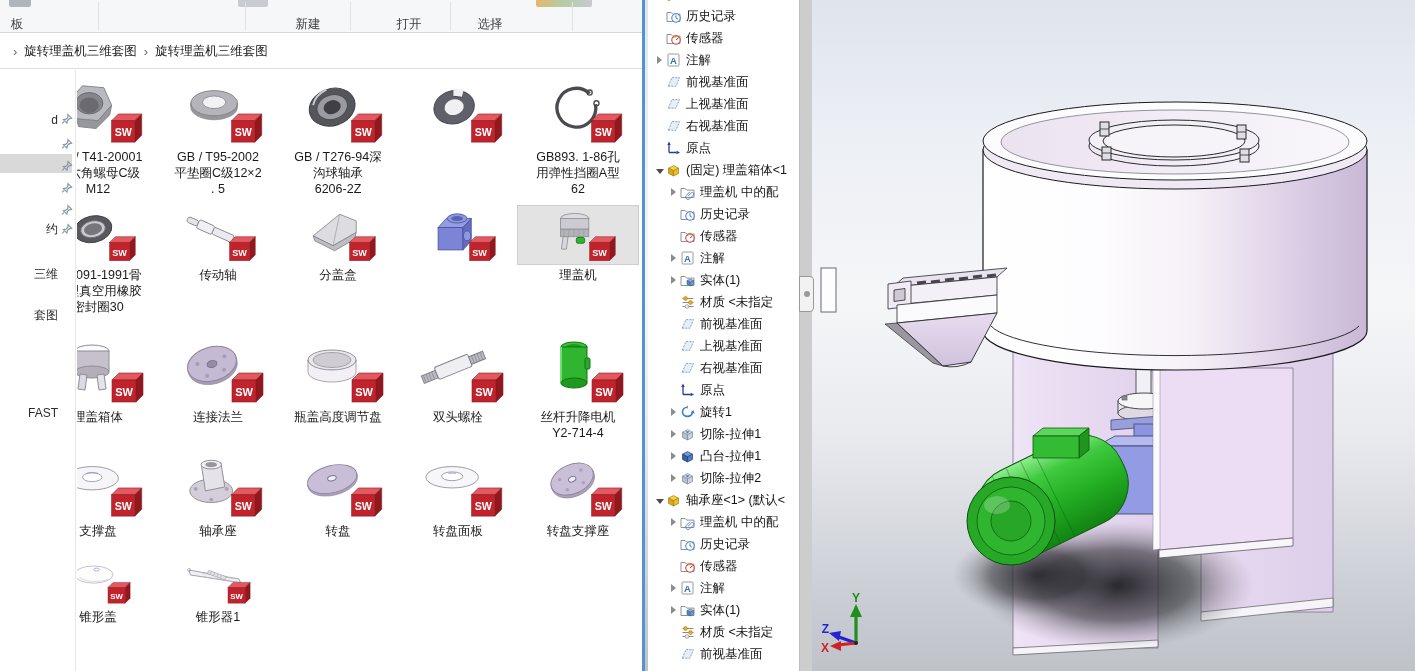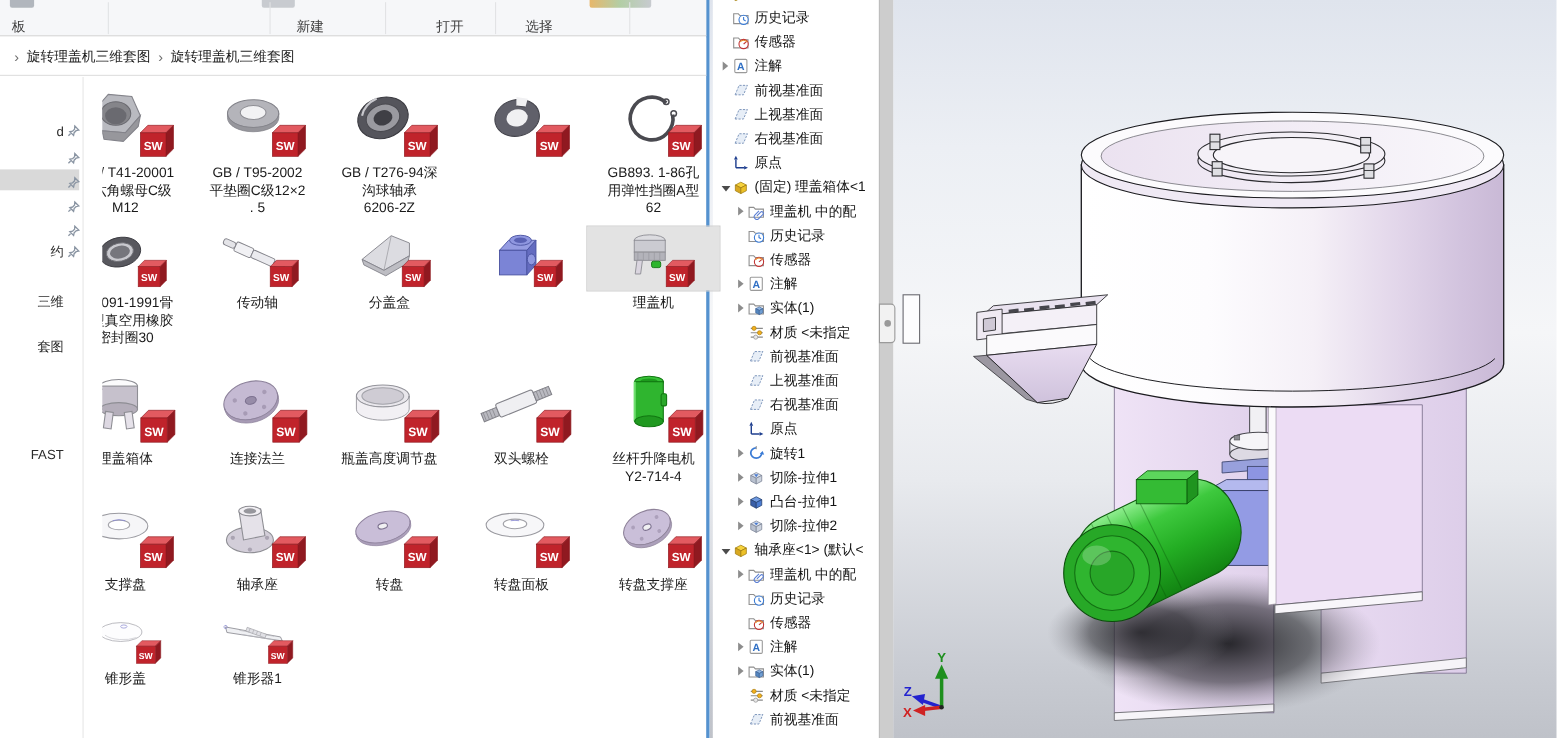--- a/index.html
+++ b/index.html
@@ -22,21 +22,21 @@
     display:flex;align-items:center;padding-left:6px;font-size:12.5px;color:#1a1a1a;}
   .bc-chev{color:#6f6f6f;margin:0 7px;font-size:13px;}
   .bc-item{white-space:nowrap;cursor:default;text-align:center;}
   .navpane{position:absolute;left:0;top:70px;width:76px;height:601px;border-right:1px solid #e7e7e7;background:#fff;overflow:hidden;}
   .nav-row{position:absolute;left:0;width:74px;height:19px;display:flex;align-items:center;font-size:12px;color:#2b2b2b;}
   .nav-row .lbl{flex:1;text-align:right;overflow:hidden;white-space:nowrap;}
   .nav-row .pin{width:13px;height:13px;margin-left:3px;flex:0 0 auto;}
   .nav-hl{position:absolute;left:0;width:72px;height:19px;background:#d9d9d9;}
 
   
-  .filegrid{position:absolute;left:93px;top:70px;width:566px;height:601px;overflow:hidden;}
+  .filegrid{position:absolute;left:77px;top:70px;width:566px;height:601px;overflow:hidden;}
   .file-item{position:absolute;width:120px;cursor:default;}
   .thumb{width:120px;display:flex;align-items:flex-end;justify-content:center;}
   .thumb.sel{background:#e3e3e3;outline:1px solid #cfcfcf;}
   .flabel{width:120px;text-align:center;font-size:12.5px;line-height:16px;color:#1a1a1a;margin-top:3px;}
 
   
   .tree{position:absolute;left:648px;top:0;width:164px;height:671px;background:#fff;}
   .tree-scroll{position:absolute;right:0;top:0;width:13px;height:671px;background:#cdcdcd;border-left:1px solid #bdbdbd;}
   .tree-handle{position:absolute;left:799px;top:276px;width:15px;height:36px;background:#f2f2f2;
     border:1px solid #9a9a9a;border-radius:0 4px 4px 0;}
@@ -500,21 +500,21 @@
     <i></i>
   </div>
 
 <div class="explorer">
   <div class="ribbon" id="ribbon">
     <span class="rb-frag" style="left:9px;width:22px;background:#9aa0a8;"></span>
     <span class="rb-frag" style="left:238px;width:30px;background:#b8bcc2;"></span>
     <span class="rb-frag" style="left:536px;width:56px;background:linear-gradient(90deg,#e2a23c,#9cc08a,#b8bcc2);"></span>
   <span class="rb-label" style="left: 17px;">板</span>
       <span class="rb-label" style="left: 210px; margin-top: 34px;">组织</span>
-      <span class="rb-label" style="left: 282px; font-family: Liberation Mono, monospace;">新建</span>
+      <span class="rb-label" style="left: 308px; font-family: Liberation Mono, monospace;">新建</span>
       <span class="rb-label" style="left: 409px;">打开</span>
       <span class="rb-label" style="left: 490px;">选择</span>
       <span class="rb-sep" style="left: 98px;"></span>
       <span class="rb-sep" style="left: 245px;"></span>
       <span class="rb-sep" style="left: 350px;"></span>
       <span class="rb-sep" style="left: 450px;"></span>
       <span class="rb-sep" style="left: 572px;"></span>
     </div>
   <div class="addressbar" id="breadcrumb">
       <span class="bc-chev">›</span>

